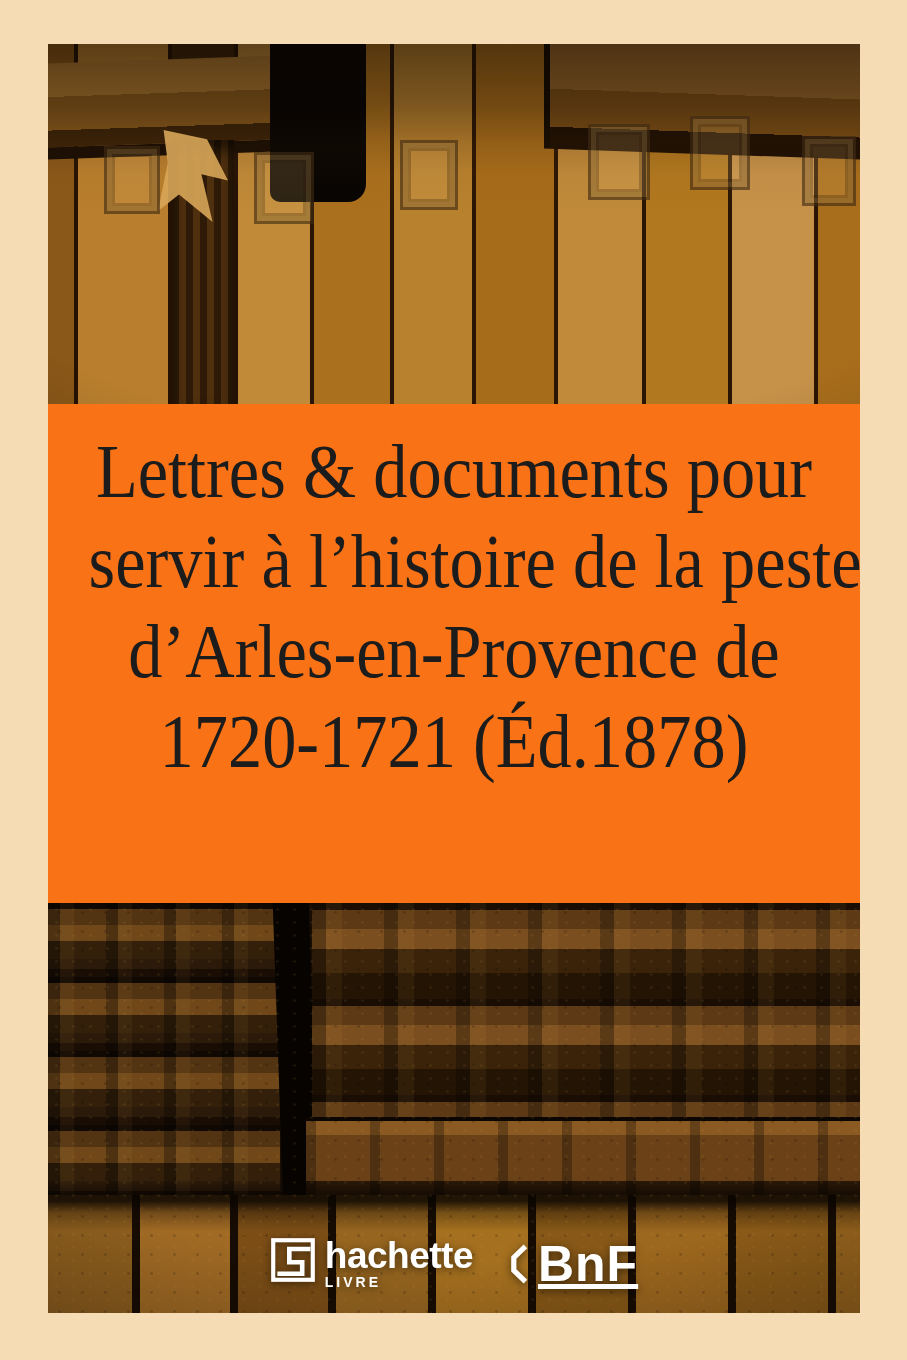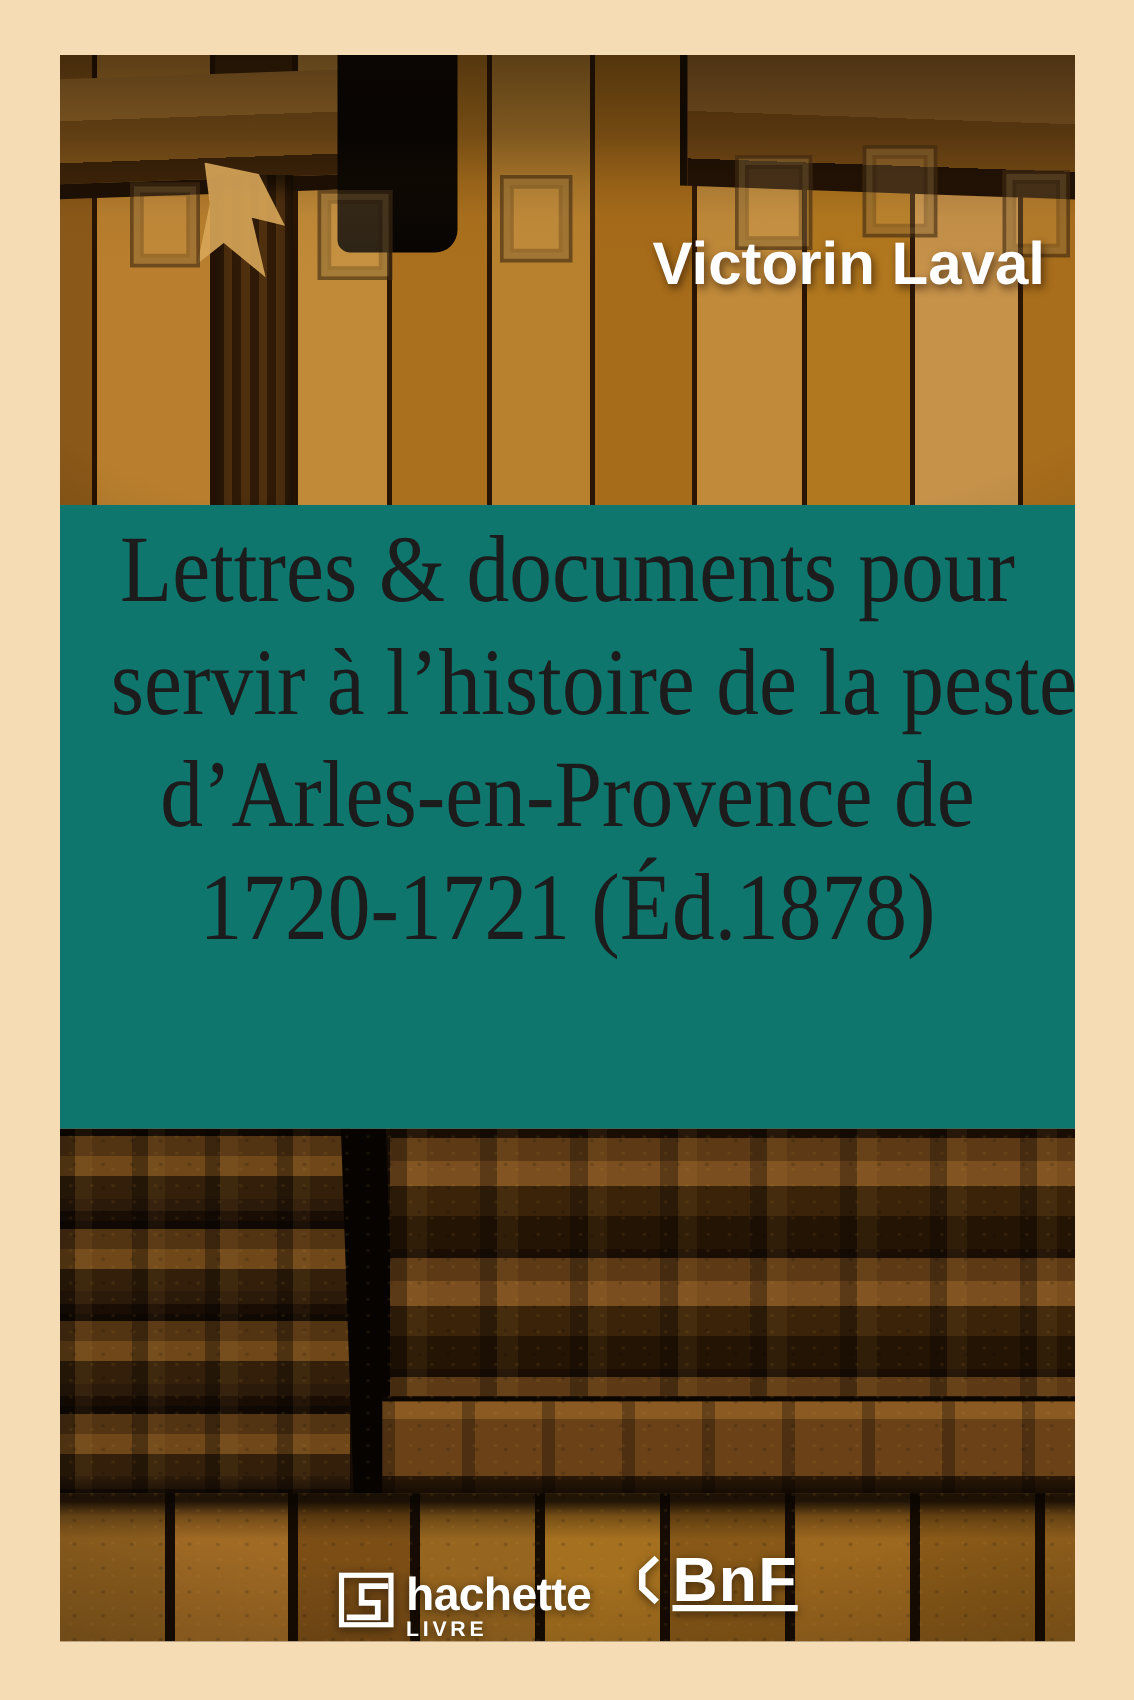--- a/index.html
+++ b/index.html
@@ -68,22 +68,22 @@
   }
   .author{
     position:absolute;right:24px;top:140px;
     font-size:48px;font-weight:bold;color:#ffffff;white-space:nowrap;
     text-shadow:2px 3px 7px rgba(40,20,5,.65);
     letter-spacing:0;
   }
 
   
   .title-band{
-    height:499px;background:#0f766e;box-sizing:border-box;
-    padding-top:7px;text-align:center;
+    height:499px;background:#f97316;box-sizing:border-box;
+    padding-top:22px;text-align:center;
   }
   .title-line{
     font-family:"Liberation Serif",serif;
     font-size:76px;line-height:90px;color:#1c1c1c;
     white-space:nowrap;transform:scaleX(.9);transform-origin:50% 50%;
   }
 
   
   .bottom-photo{position:relative;height:410px;background:#170d04;overflow:hidden;}
   .bp-left-stack{
@@ -139,25 +139,25 @@
     position:absolute;inset:0;
     background:radial-gradient(140% 110% at 50% 30%,transparent 52%,rgba(5,2,0,.5) 100%);
   }
 
   
   .logos{
     position:absolute;left:0;right:0;top:334px;
     display:flex;justify-content:center;align-items:flex-start;gap:34px;
     filter:drop-shadow(0 2px 4px rgba(0,0,0,.55));
   }
-  .hachette{display:flex;align-items:flex-start;gap:9px;color:#fff;margin-top:20px;}
+  .hachette{display:flex;align-items:flex-start;gap:9px;color:#fff;}
   .hachette-icon{width:46px;height:46px;display:block;}
   .hachette-text{display:flex;flex-direction:column;line-height:1;}
   .hachette-name{font-size:37px;font-weight:bold;letter-spacing:-.5px;}
-  .hachette-imprint{font-size:17px;font-weight:bold;letter-spacing:3px;margin-top:1px;}
+  .hachette-imprint{font-size:14px;font-weight:bold;letter-spacing:3px;margin-top:1px;}
   .bnf{display:flex;align-items:center;gap:7px;color:#fff;margin-top:2px;}
   .bnf-bracket{width:24px;height:44px;display:block;}
   .bnf-name{font-size:50px;font-weight:bold;line-height:1;letter-spacing:1px;text-decoration:underline;}
 </style>
 </head>
 <body>
 
 <div class="cover">
 
   <div class="top-photo">
@@ -166,21 +166,20 @@
     <div class="tp-black-gap"></div>
     <div class="tp-topshadow"></div>
     <div class="tp-torn"></div>
     <div class="tp-label" style="left:56px;top:102px;width:50px;height:62px;"></div>
     <div class="tp-label" style="left:206px;top:108px;width:54px;height:66px;"></div>
     <div class="tp-label" style="left:352px;top:96px;width:52px;height:64px;"></div>
     <div class="tp-label" style="left:540px;top:80px;width:56px;height:70px;"></div>
     <div class="tp-label" style="left:642px;top:72px;width:54px;height:68px;"></div>
     <div class="tp-label" style="left:754px;top:92px;width:48px;height:64px;"></div>
     <div class="tp-vignette"></div>
-    <div class="author">Victorin Laval</div>
   </div>
 
   <div class="title-band">
     <div class="title-line">Lettres &amp; documents pour</div>
     <div class="title-line">servir à l’histoire de la peste</div>
     <div class="title-line">d’Arles-en-Provence de</div>
     <div class="title-line">1720-1721 (Éd.1878)</div>
   </div>
 
   <div class="bottom-photo">

